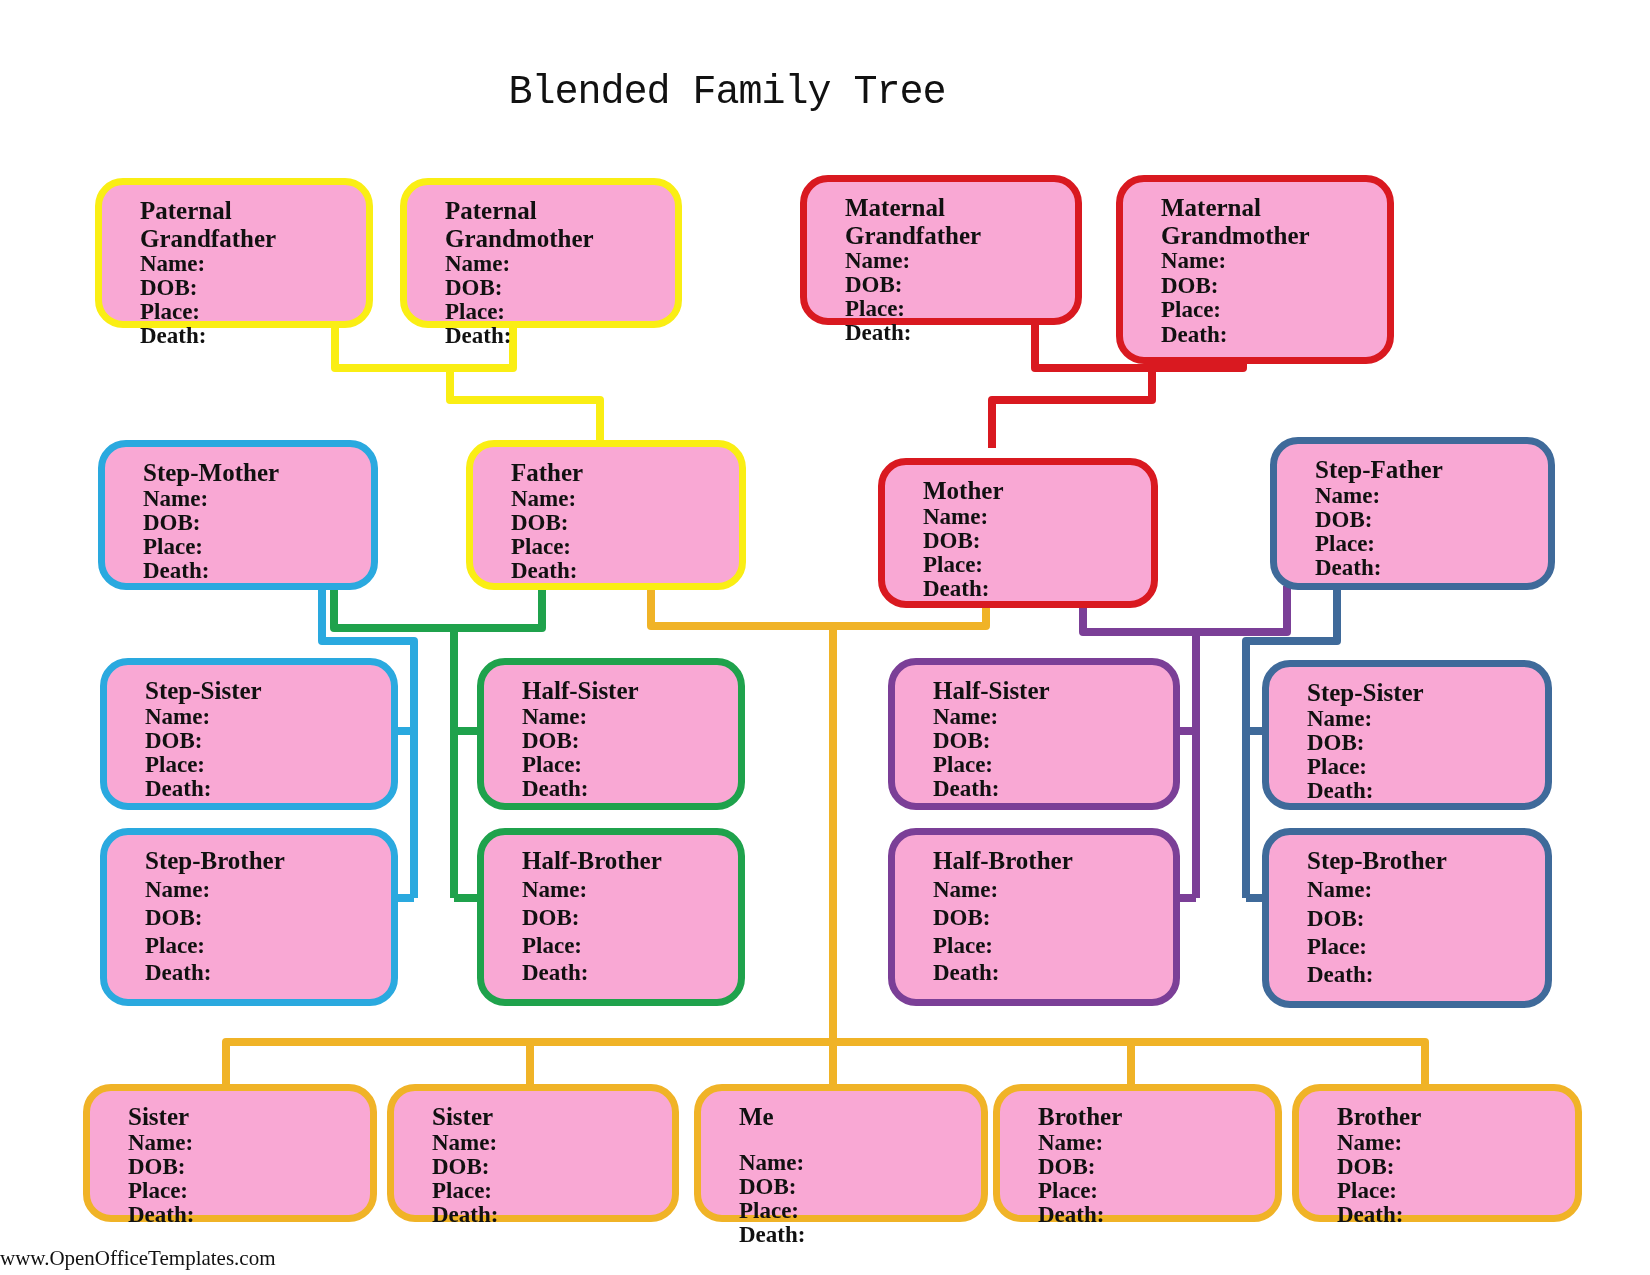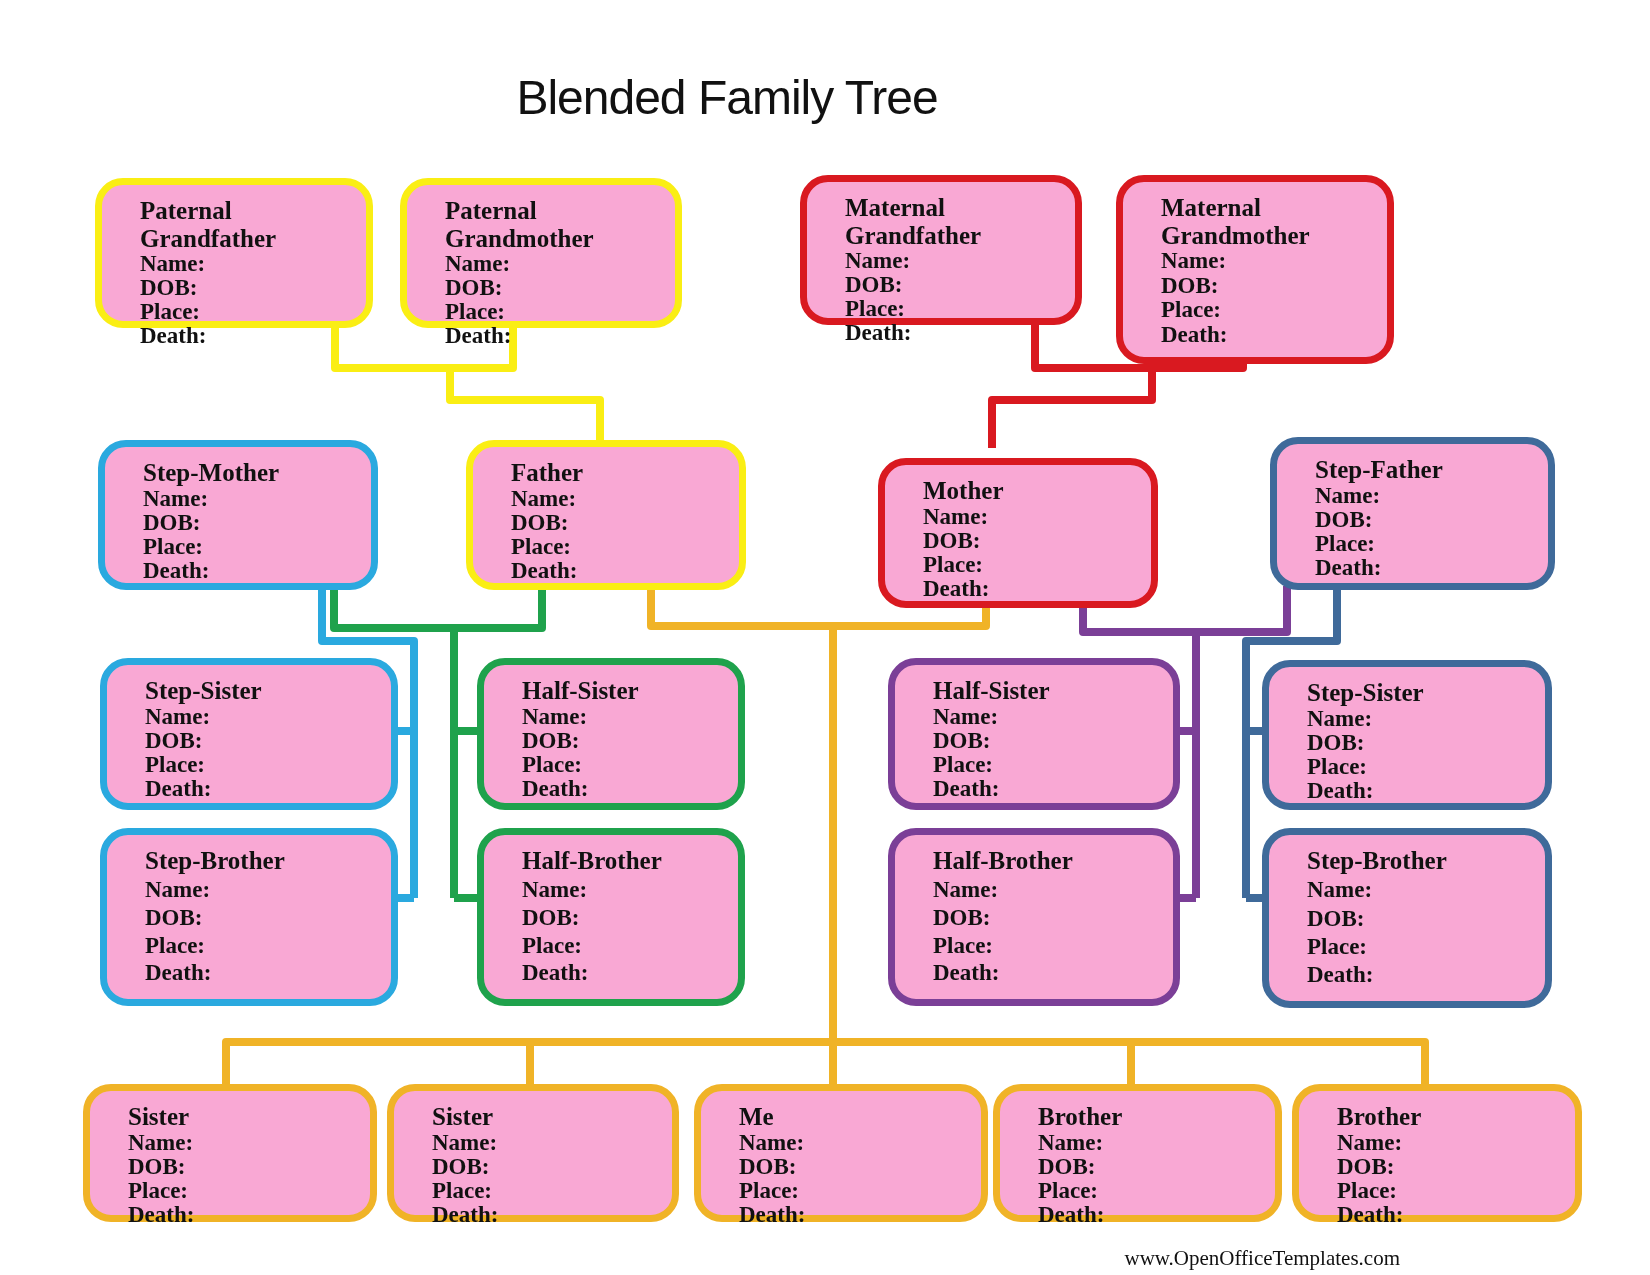--- a/index.html
+++ b/index.html
@@ -3,37 +3,37 @@
 <meta charset="utf-8">
 <style>
   html,body { margin:0; padding:0; background:#ffffff; }
   .canvas {
     position:relative; width:1650px; height:1275px;
     background:var(--background,#fff); overflow:hidden;
     font-family:"Liberation Serif", serif; color:var(--text,#111);
   }
   .page-title {
     position:absolute; top:70px; left:0; width:1454px;
-    text-align:center; font-size:48px; letter-spacing:-1px;
-    font-family:Liberation Sans, sans-serif;
+    text-align:center; font-size:40px; letter-spacing:-1px;
+    font-family:Liberation Mono, monospace;
   }
   .wires { position:absolute; left:0; top:0; }
   .wires path { fill:none; stroke-width:8; stroke-linejoin:round; stroke-linecap:butt; }
   .node {
     position:absolute; box-sizing:border-box; background:#f9a8d4;
     border:7px solid #000; border-radius:28px;
     display:flex; flex-direction:column;
     padding:12px 10px 10px 38px;
   }
   .node-title { font-weight:bold; font-size:25px; line-height:1.1; }
   .node-fields { flex:1; display:flex; flex-direction:column; justify-content:space-evenly;font-weight:bold; }
   .node-field { font-size:23px; line-height:1.05; }
   .footer {
     position:absolute; top:1246px; left:0; width:1400px;
-    text-align:right; font-size:21px;
+    text-align:left; font-size:21px;
   }
   
   #n-pgf {left:95px;  top:178px; width:278px; height:150px}
   #n-pgm {left:400px; top:178px; width:282px; height:150px}
   #n-mgf {left:800px; top:175px; width:282px; height:150px}
   #n-mgm {left:1116px;top:175px; width:278px; height:189px}
   
   #n-stepmother {left:98px;  top:440px; width:280px; height:150px}
   #n-father     {left:466px; top:440px; width:280px; height:150px}
   #n-mother     {left:878px; top:440px; width:280px; height:150px}
@@ -231,21 +231,21 @@
   </div>
   <div class="node" id="n-s2" style="border-color: rgb(240, 179, 39);">
     <div class="node-title">Sister</div>
     <div class="node-fields">
         <div class="node-field">Name:</div>
         <div class="node-field">DOB:</div>
         <div class="node-field">Place:</div>
         <div class="node-field">Death:</div>
       </div>
   </div>
-  <div class="node" id="n-me" style="border-color: rgb(240, 179, 39);">
+  <div class="node" id="n-me" style="border-color: rgb(240, 179, 39); gap: 20px;">
     <div class="node-title">Me</div>
     <div class="node-fields">
         <div class="node-field">Name:</div>
         <div class="node-field">DOB:</div>
         <div class="node-field">Place:</div>
         <div class="node-field">Death:</div>
       </div>
   </div>
   <div class="node" id="n-b1" style="border-color: rgb(240, 179, 39);">
     <div class="node-title">Brother</div>

